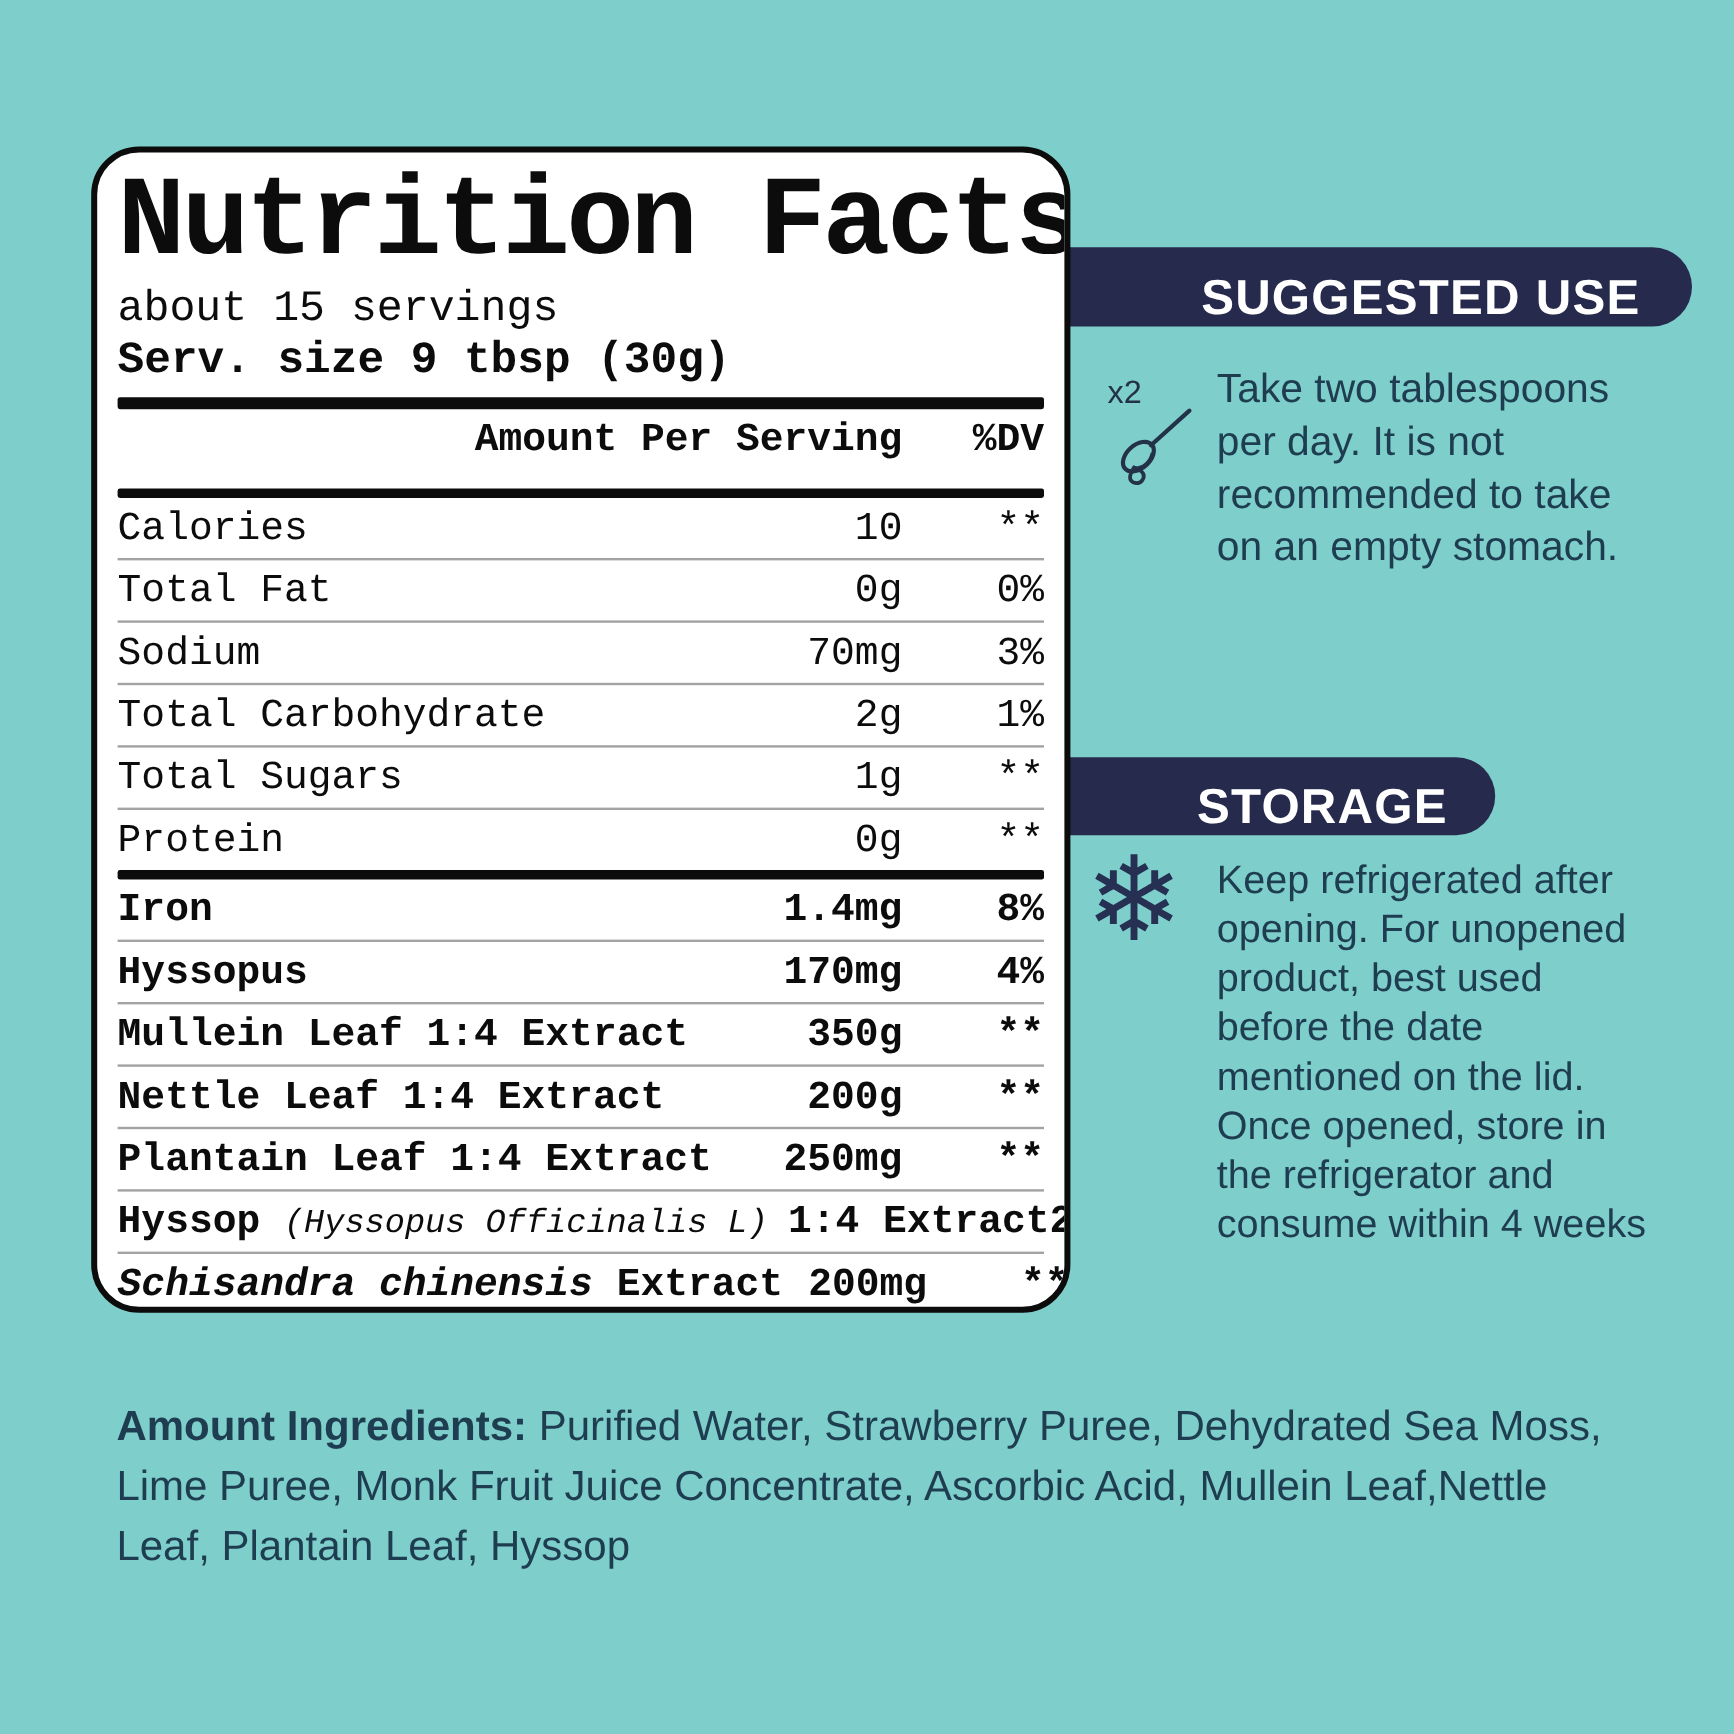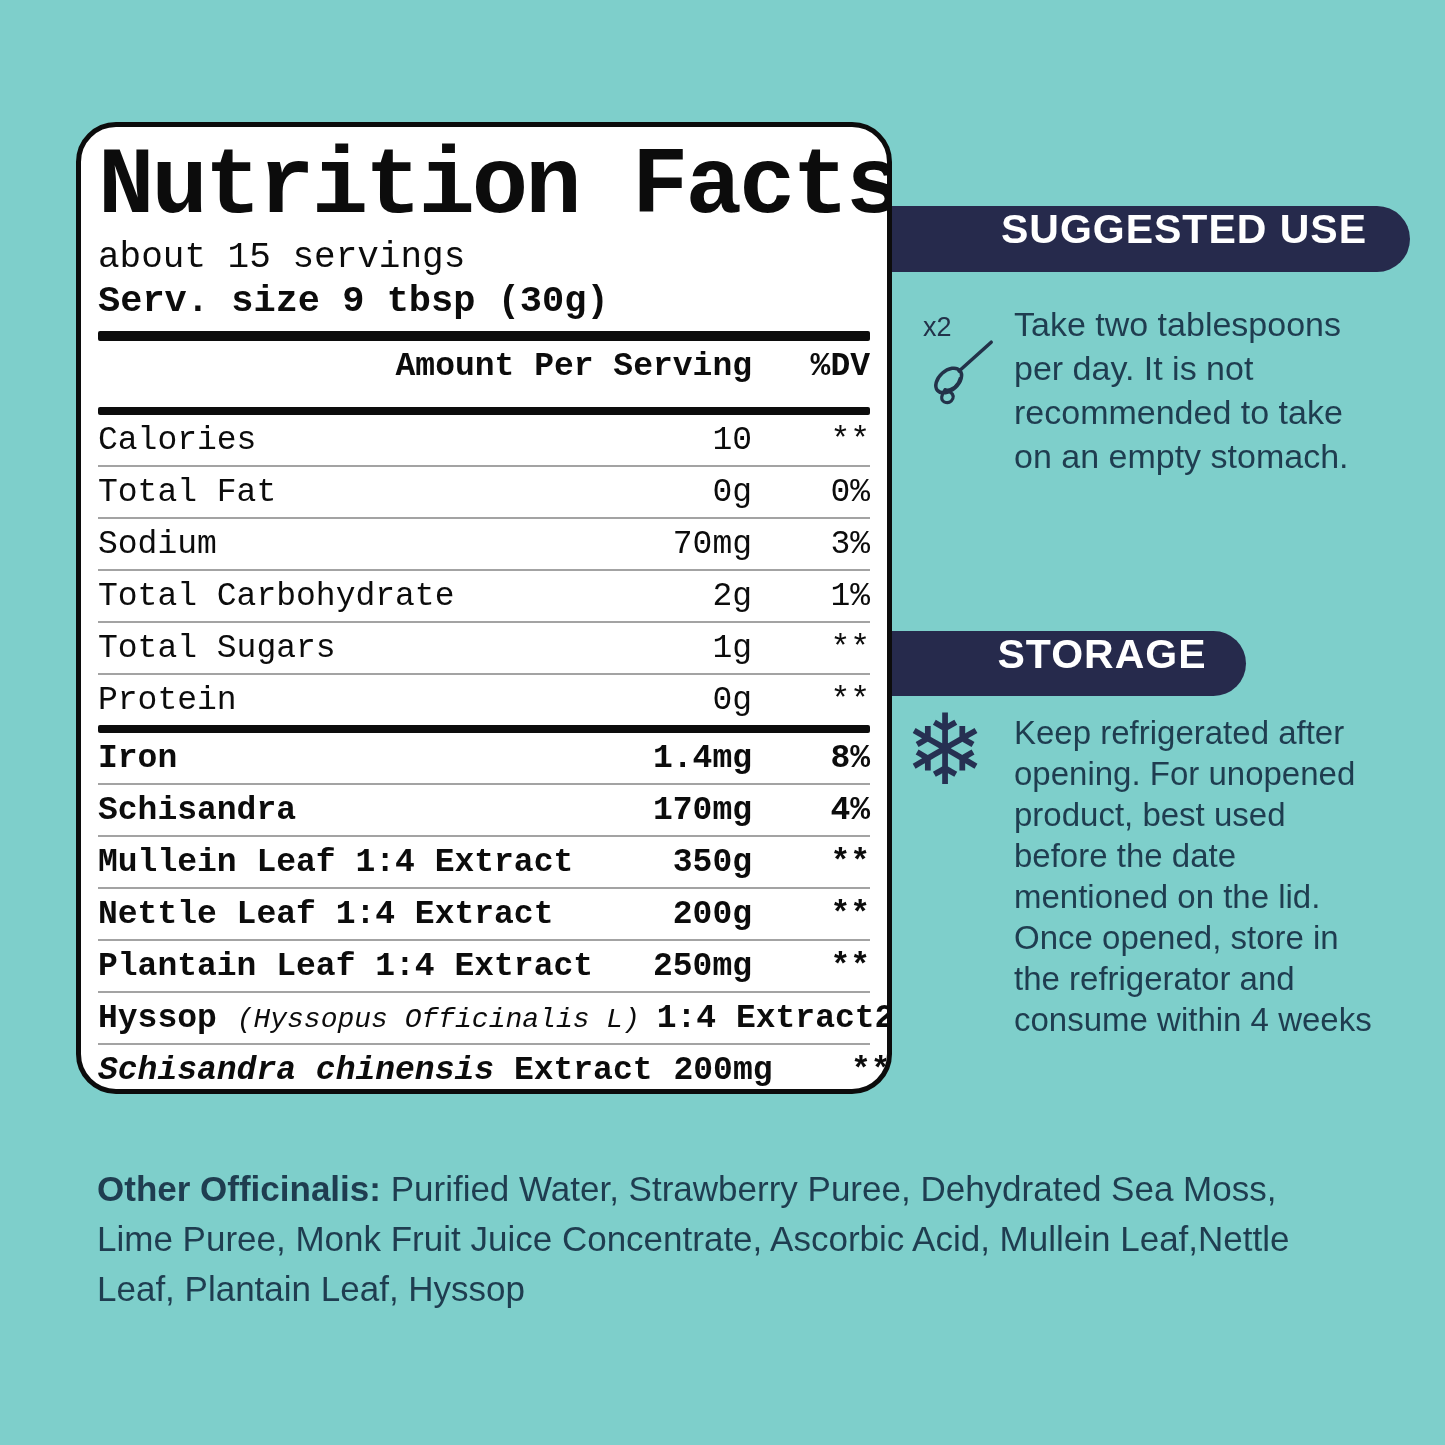--- a/index.html
+++ b/index.html
@@ -5,21 +5,21 @@
   :root{
     --bg:#7ECFCB; --navy:#262A4C; --ink:#0C0C0C; --body:#1F3D50; --icon:#233249;
   }
   *{box-sizing:border-box; margin:0; padding:0;}
   html,body{width:1445px; height:1445px;}
   body{background:var(--bg); font-family:"Liberation Sans", sans-serif; position:relative; overflow:hidden;}
   .canvas{position:absolute; inset:0; width:1445px; height:1445px; background:var(--bg);}
 
   
   .pill{position:absolute; background:var(--navy); border-radius:34px; z-index:1;
-        display:flex; align-items:flex-start; justify-content:center; padding-left:100px;}
+        display:flex; align-items:flex-end; justify-content:center; padding-left:100px;}
   .pill-su{left:858px; top:206px; width:552px; height:66px;}
   .pill-st{left:858px; top:631px; width:388px; height:65px;}
   .pill span{color:#ffffff; font-weight:bold; font-size:41px; letter-spacing:1px; white-space:nowrap;}
 
   
   .panel{position:absolute; left:76px; top:122px; width:816px; height:972px; z-index:2;
          background:#ffffff; border:5px solid var(--ink); border-radius:40px;
          padding:12px 17px 12px 17px; overflow:hidden; color:var(--ink);font-family:Liberation Mono, monospace;}
   .nf-title{font-size:94px; font-weight:bold; letter-spacing:-3px; line-height:1.04; white-space:nowrap;}
   .nf-servings{font-size:36px; margin-top:0px;}
@@ -130,21 +130,21 @@
         <div class="bar bar-c"></div>
         <div class="nrow rb">
           <div class="l1">
             <span class="nname"><span class="pt-b">Iron</span></span>
             <span class="namt">1.4mg</span>
             <span class="ndv">8%</span>
           </div>
         </div>
         <div class="nrow rb">
           <div class="l1">
-            <span class="nname"><span class="pt-b">Schisandra</span></span>
+            <span class="nname"><span class="pt-b">Hyssopus</span></span>
             <span class="namt">170mg</span>
             <span class="ndv">4%</span>
           </div>
         </div>
         <div class="nrow rb">
           <div class="l1">
             <span class="nname"><span class="pt-b">Mullein Leaf 1:4 Extract</span></span>
             <span class="namt">350g</span>
             <span class="ndv">**</span>
           </div>
@@ -201,16 +201,16 @@
   <div class="st-icon">❄</div>
   <div class="st-text">Keep refrigerated after
 opening. For unopened
 product, best used
 before the date
 mentioned on the lid.
 Once opened, store in
 the refrigerator and
 consume within 4 weeks</div>
 
-  <p class="ingredients"><b>Other Officinalis:</b><span class="rest"> Purified Water, Strawberry Puree, Dehydrated Sea Moss,
+  <p class="ingredients"><b>Amount Ingredients:</b><span class="rest"> Purified Water, Strawberry Puree, Dehydrated Sea Moss,
 Lime Puree, Monk Fruit Juice Concentrate, Ascorbic Acid, Mullein Leaf,Nettle
 Leaf, Plantain Leaf, Hyssop</span></p>
 </div>
 
 </body></html>

